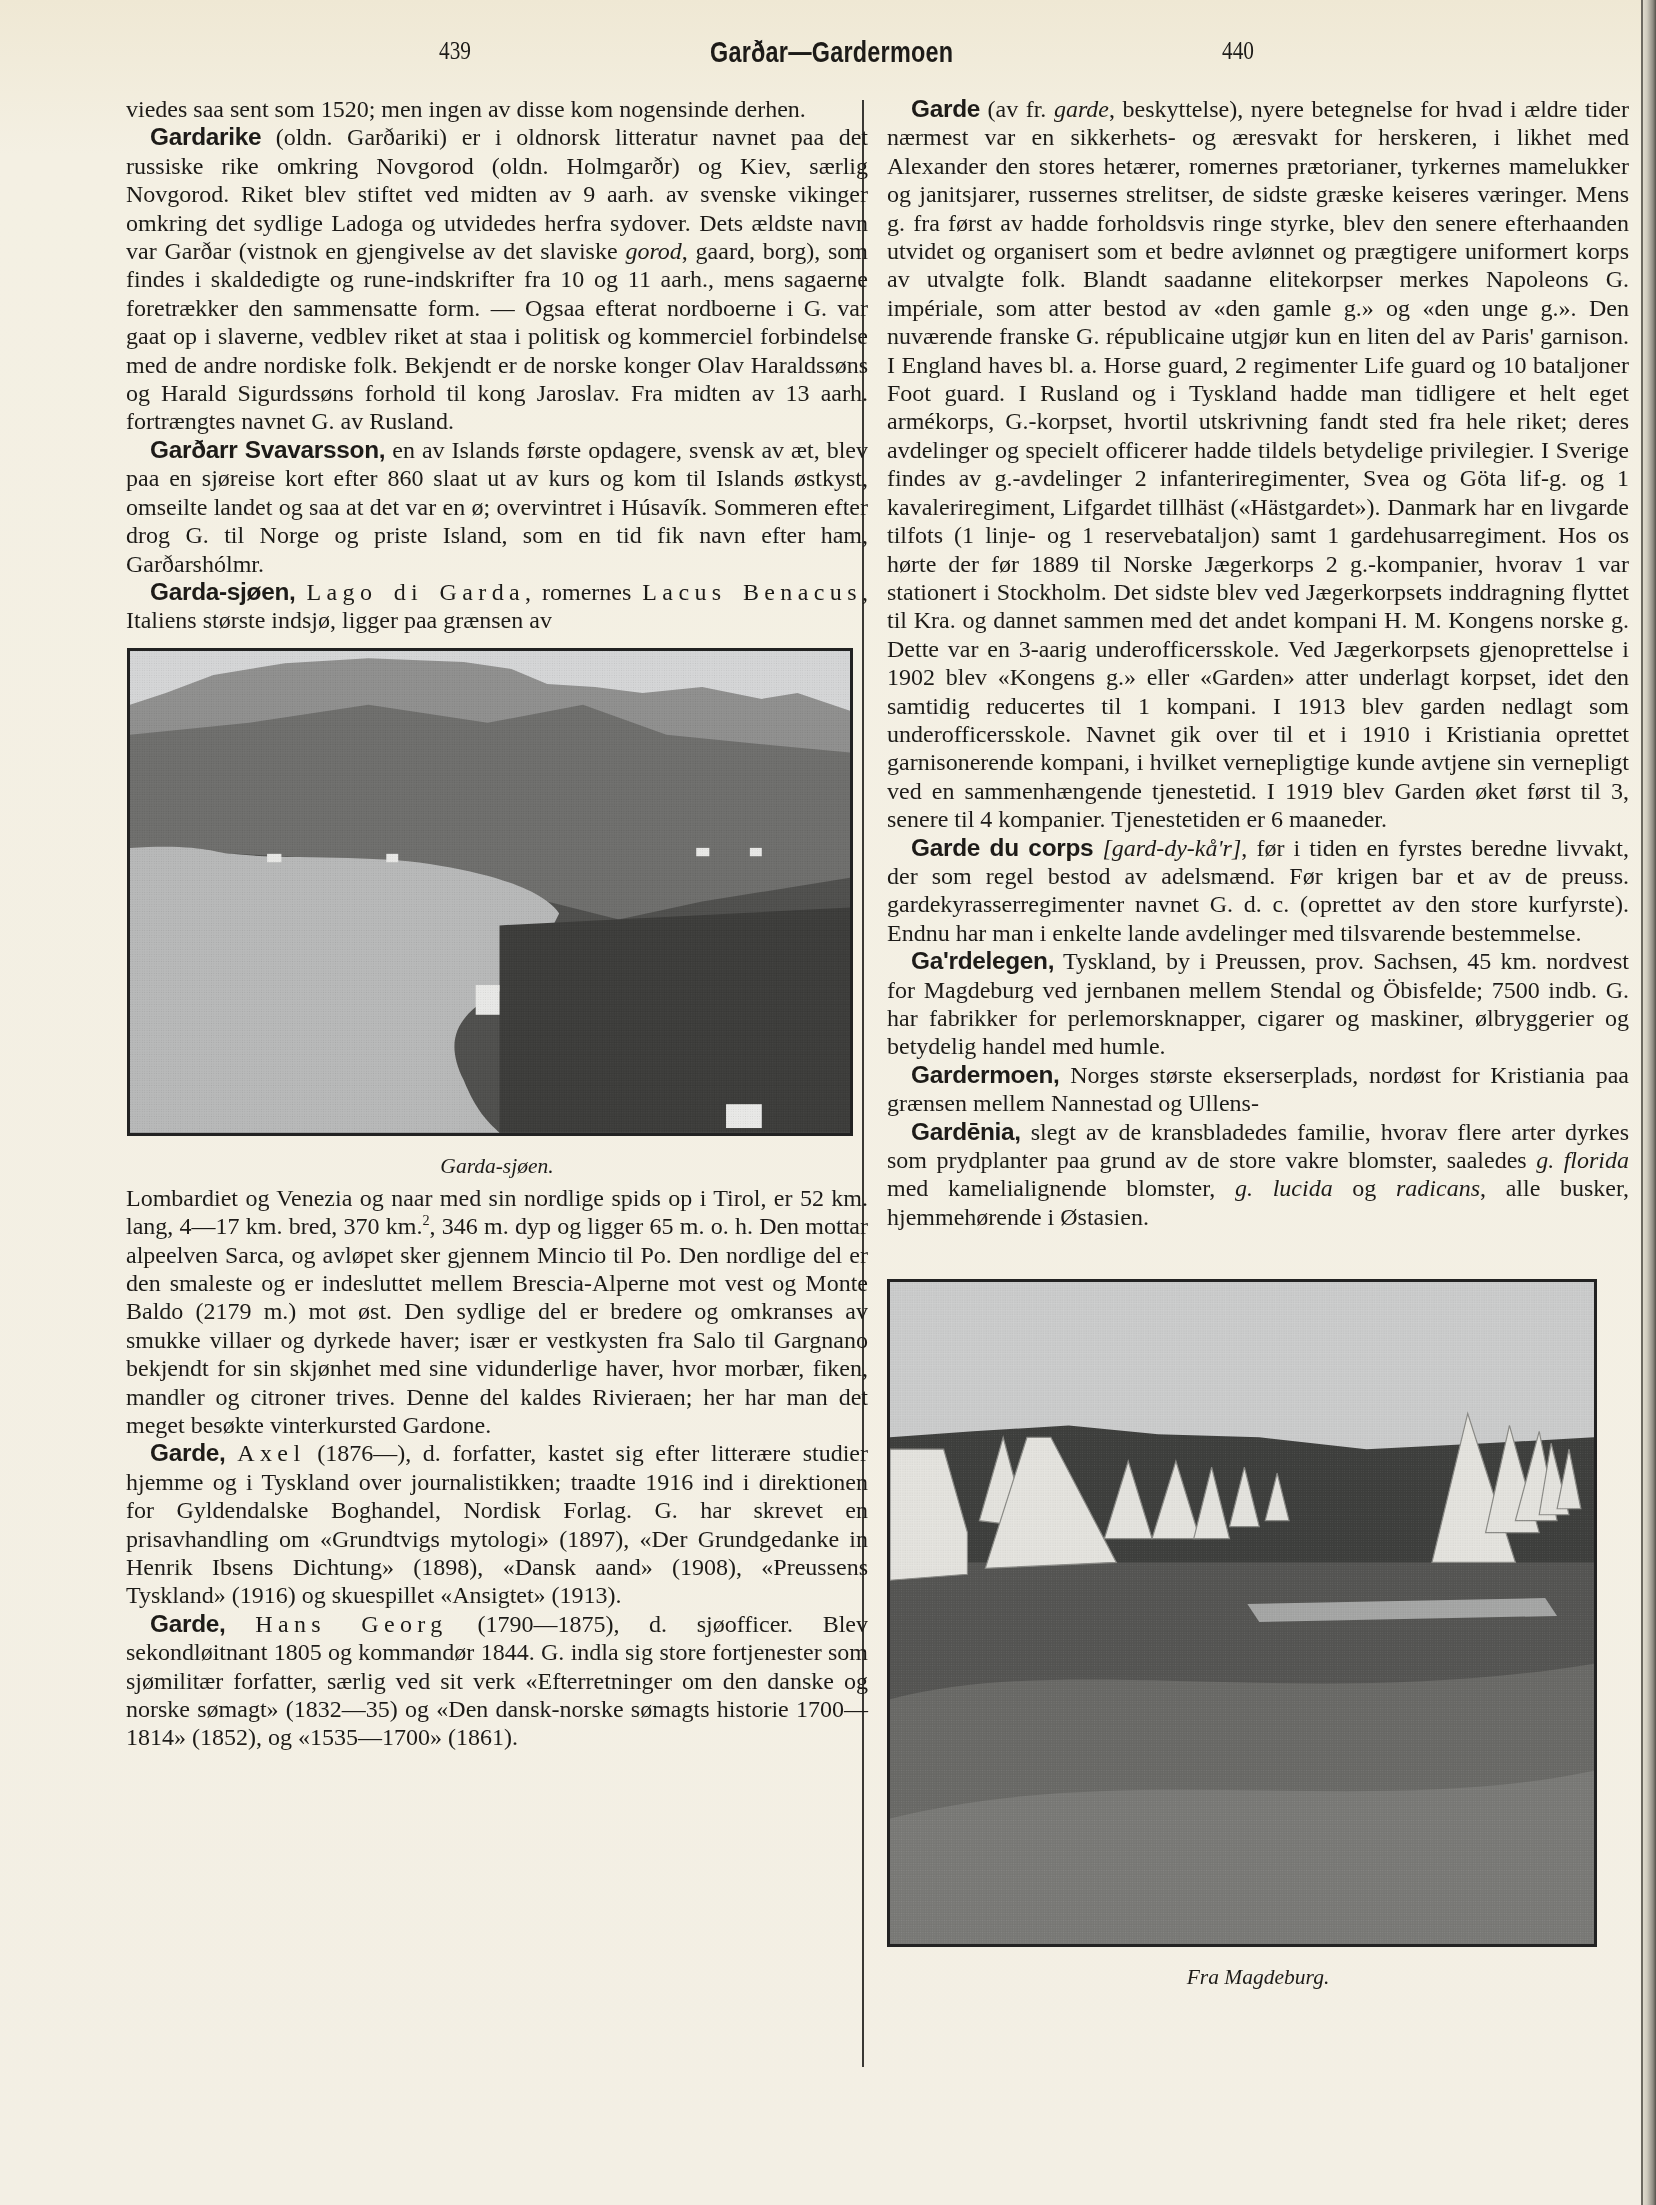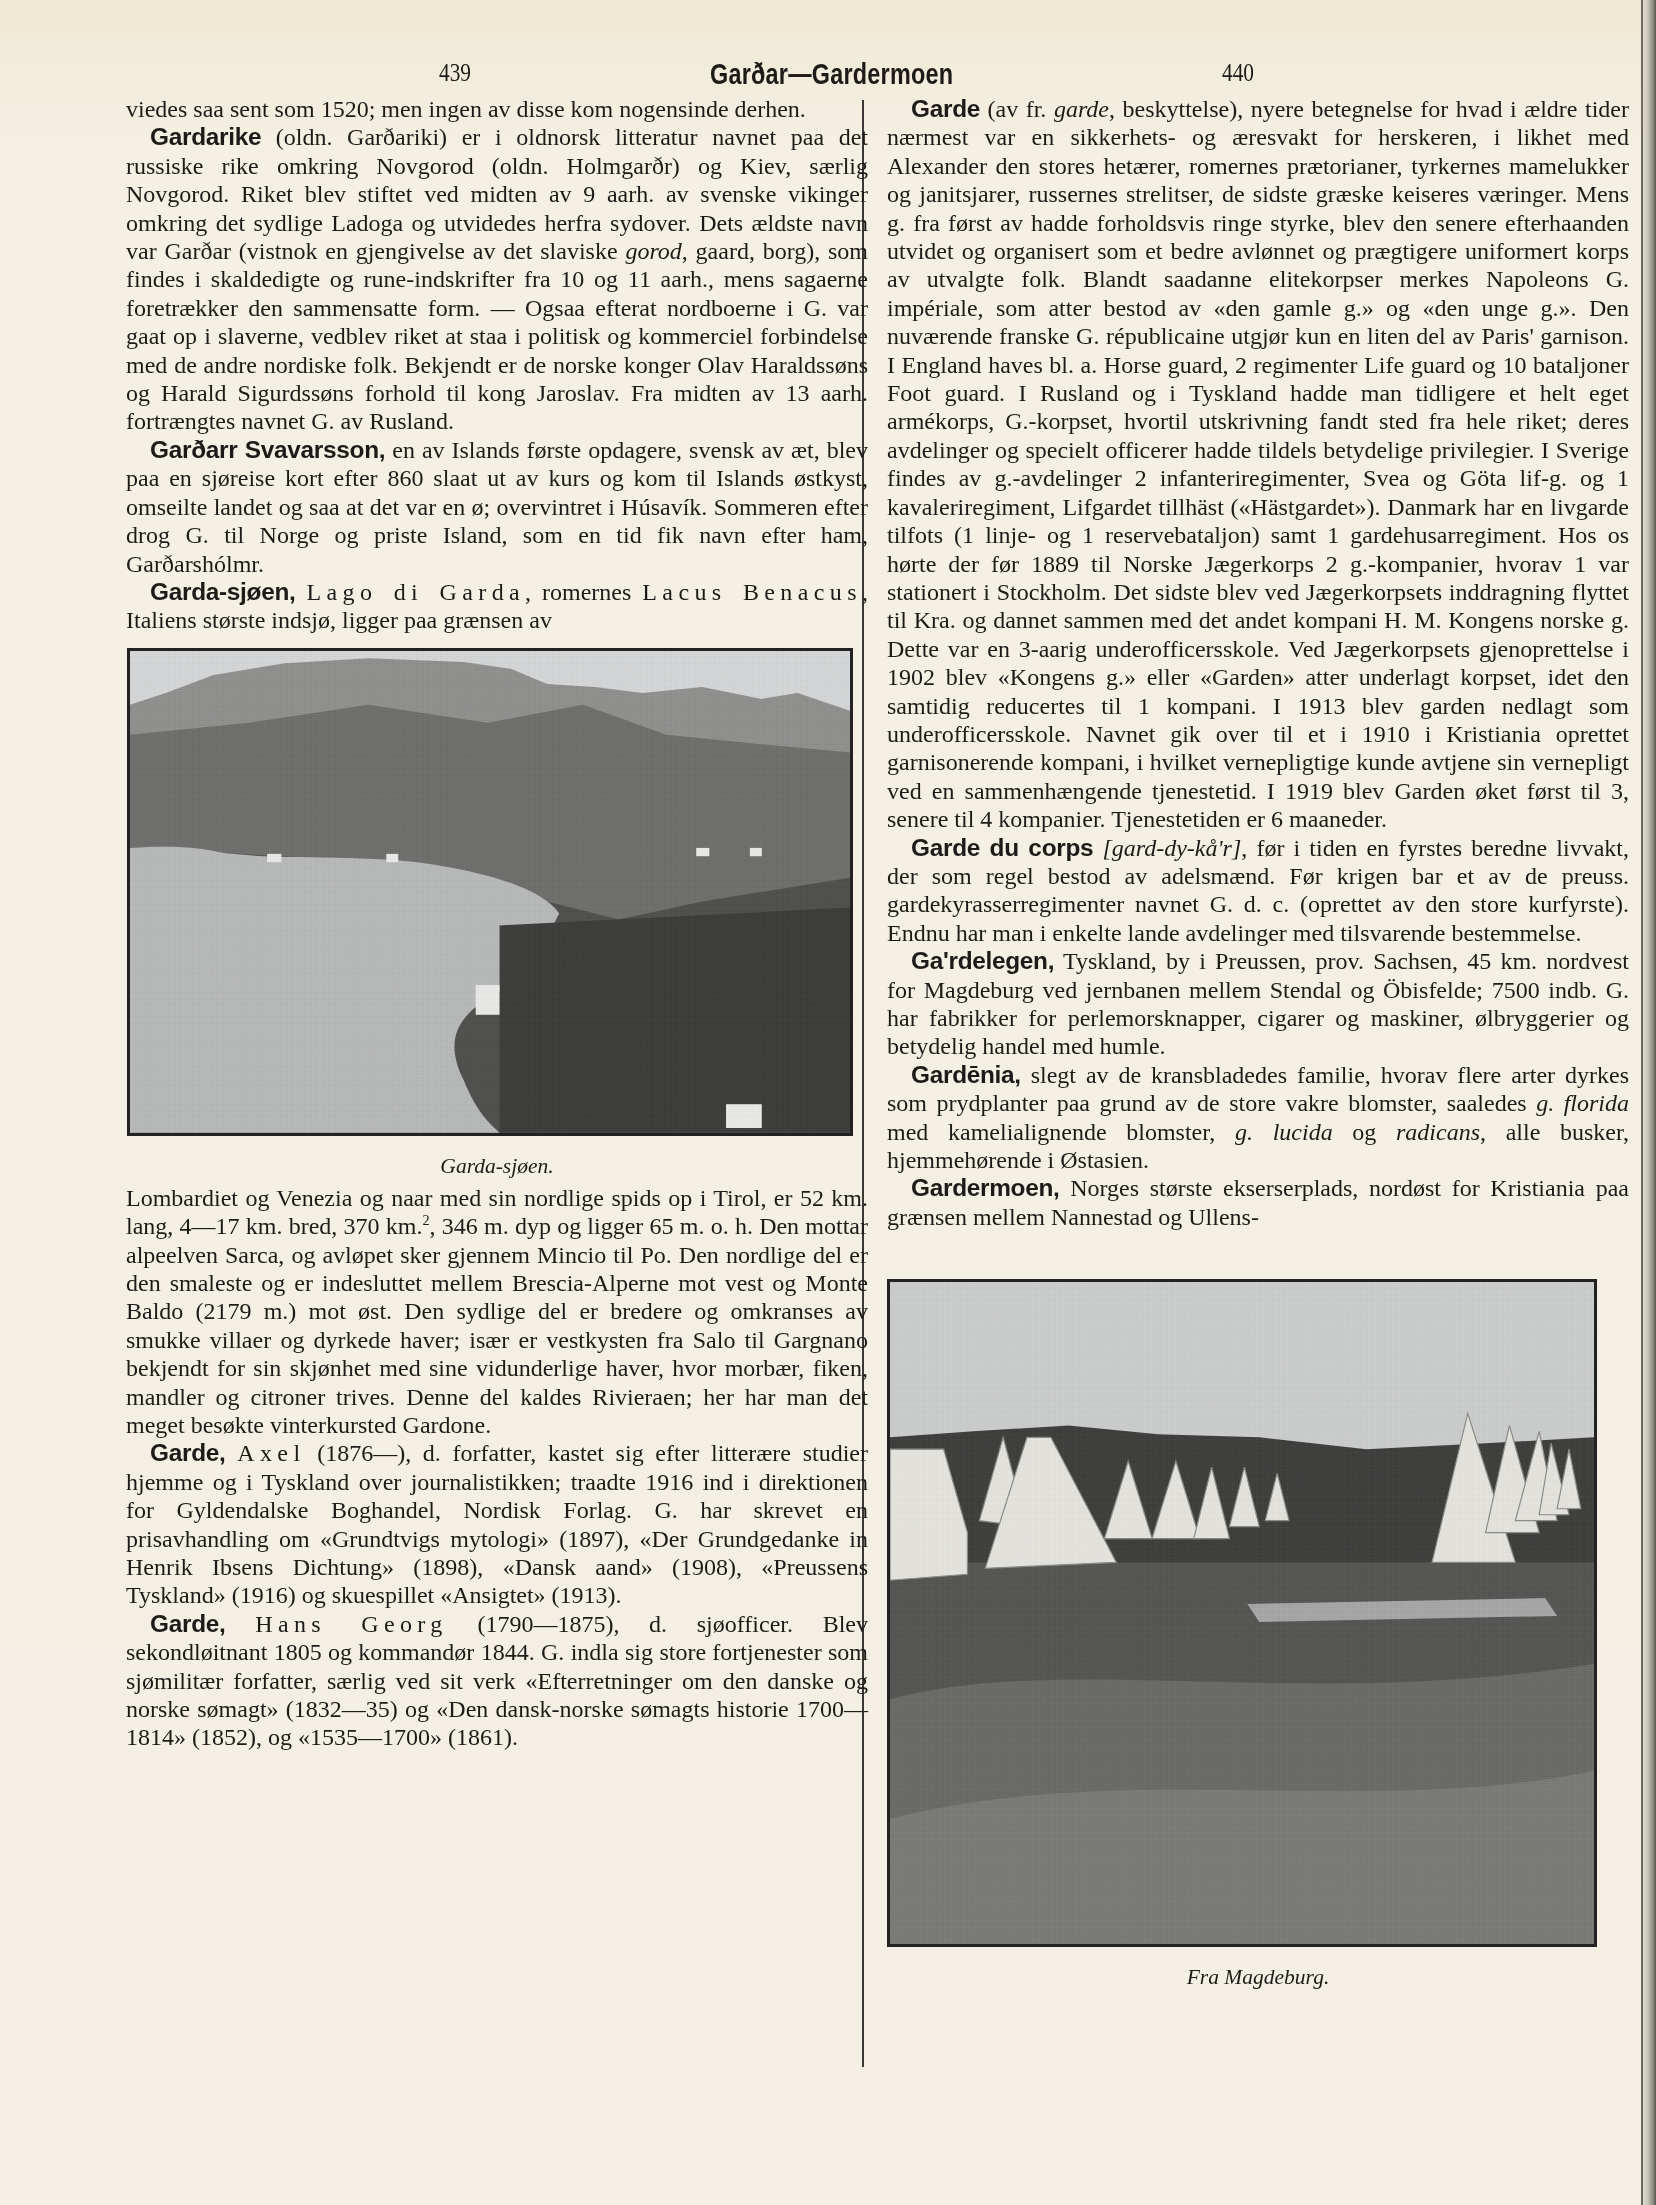--- a/index.html
+++ b/index.html
@@ -15,21 +15,21 @@
     background: linear-gradient(180deg, #efe8d4 0px, #f4f0e3 155px, #f3efe4 100%);
   }
   .binding {
     position: absolute; top: 0; right: 0; width: 15.5px; height: 2205px;
     background: linear-gradient(90deg, #e6e2d4 0, #cfcbbe 40%, #8e8b82 80%, #55524c 100%);
   }
   .binding-line {
     position: absolute; top: 0; right: 13px; width: 1.8px; height: 2205px; background: #6c6960;
   }
   .header {
-    position: absolute; top: 36px; left: 0; width: 1656px; height: 36px; margin-top: 22px;
+    position: absolute; top: 36px; left: 0; width: 1656px; height: 36px;
   }
   .header .pnum {
     position: absolute; top: 0; font-size: 26px; font-family: "Liberation Serif", serif;
     transform: scaleX(0.82); transform-origin: left top;
   }
   .header .title {
     position: absolute; top: -1.2px; left: 710px;
     font-family: "Liberation Sans", sans-serif; font-weight: bold; font-size: 30px;
     transform: scaleX(0.78); transform-origin: left top; letter-spacing: 0.3px;
   }
@@ -146,25 +146,25 @@
 
   <p class="entry">
     <span class="hw">Garde du corps</span><span class="it"> [gard-dy-kå'r]</span><span>, før i tiden en fyrstes beredne livvakt, der som regel bestod av adelsmænd. Før krigen bar et av de preuss. gardekyrasserregimenter navnet G. d. c. (oprettet av den store kurfyrste). Endnu har man i enkelte lande avdelinger med tilsvarende bestemmelse.</span>
   </p>
 
   <p class="entry">
     <span class="hw">Ga'rdelegen,</span><span> Tyskland, by i Preussen, prov. Sachsen, 45 km. nordvest for Magdeburg ved jernbanen mellem Stendal og Öbisfelde; 7500 indb. G. har fabrikker for perlemorsknapper, cigarer og maskiner, ølbryggerier og betydelig handel med humle.</span>
   </p>
 
   <p class="entry">
+    <span class="hw">Gardermoen,</span><span> Norges største ekserserplads, nordøst for Kristiania paa grænsen mellem Nannestad og Ullens-</span>
+  </p>
+
+  <p class="entry">
     <span class="hw">Gardēnia,</span><span> slegt av de kransbladedes familie, hvorav flere arter dyrkes som prydplanter paa grund av de store vakre blomster, saaledes </span><span class="it">g. florida</span><span> med kamelialignende blomster, </span><span class="it">g. lucida</span><span> og </span><span class="it">radicans</span><span>, alle busker, hjemmehørende i Østasien.</span>
-  </p>
-
-  <p class="entry">
-    <span class="hw">Gardermoen,</span><span> Norges største ekserserplads, nordøst for Kristiania paa grænsen mellem Nannestad og Ullens-</span>
   </p>
 
   <div class="figure" style="margin-top:48px;">
     <div class="photo photo-gardermoen">
       <svg width="704" height="662" viewBox="0 0 1182 1110">
         <defs>
           <pattern id="grain2" width="4" height="4" patternUnits="userSpaceOnUse">
             <rect x="1" y="1" width="1" height="1" fill="#000" opacity="0.18"></rect>
             <rect x="3" y="3" width="1" height="1" fill="#fff" opacity="0.15"></rect>
           </pattern>

